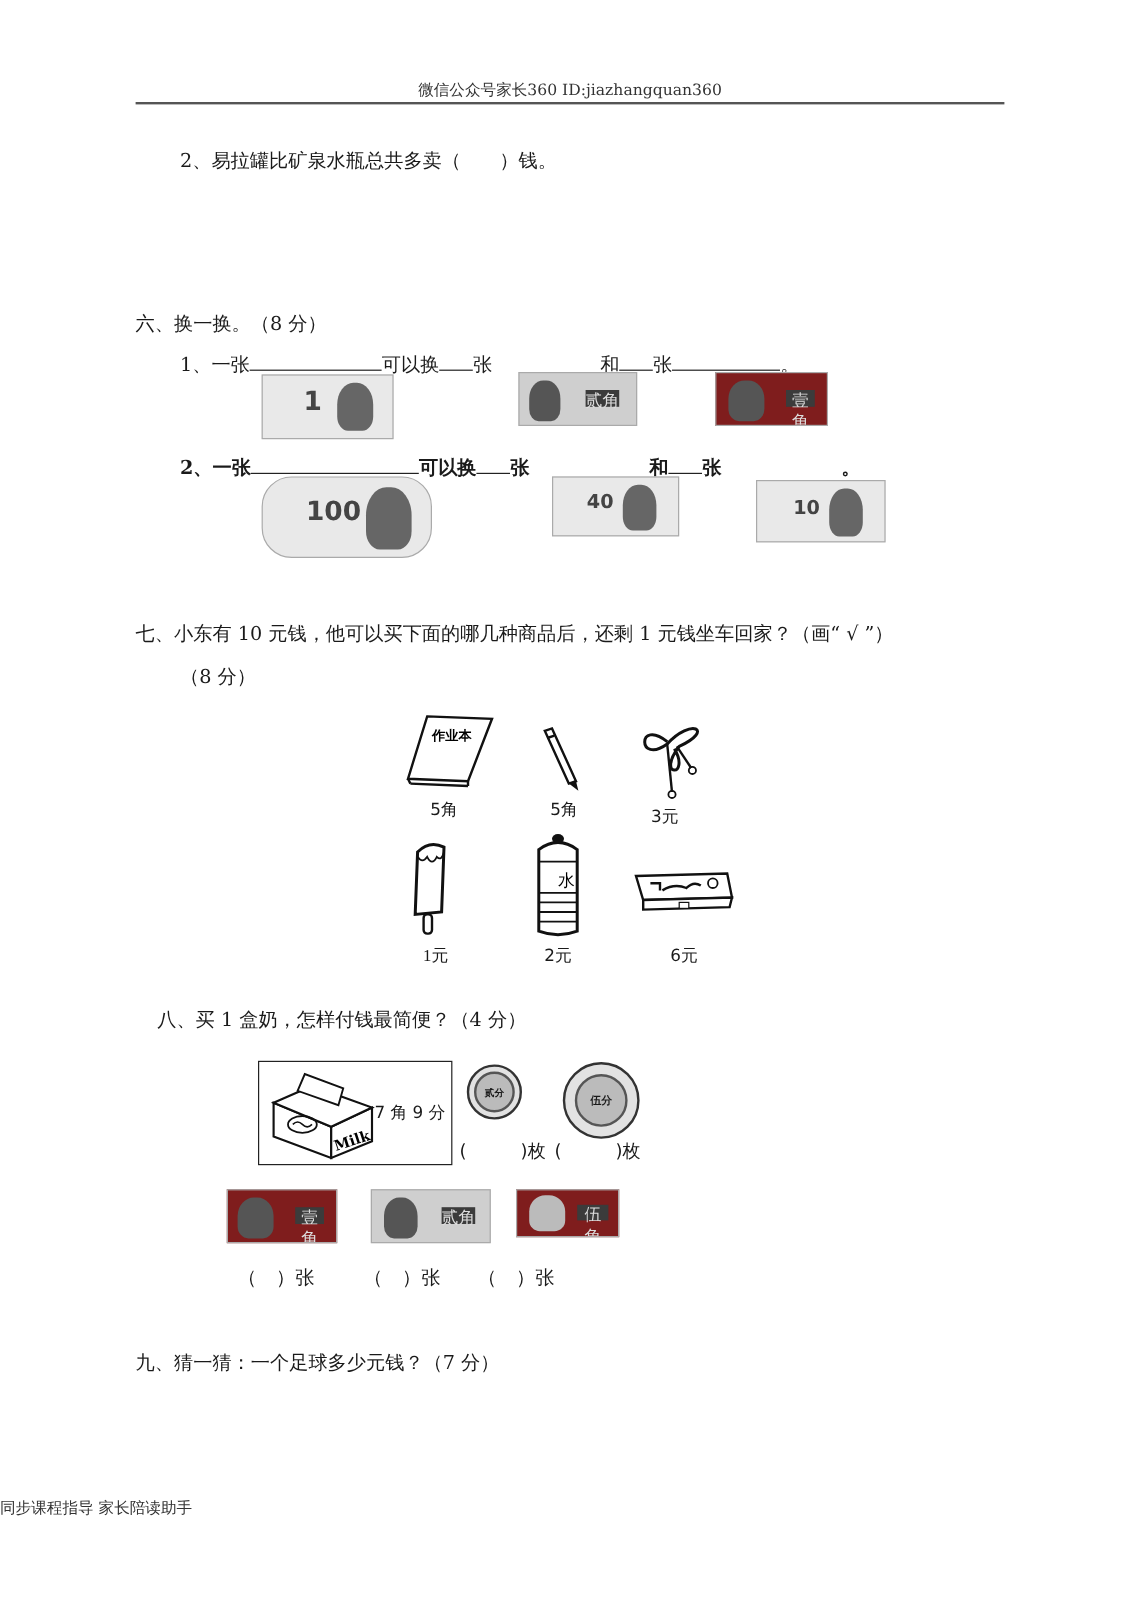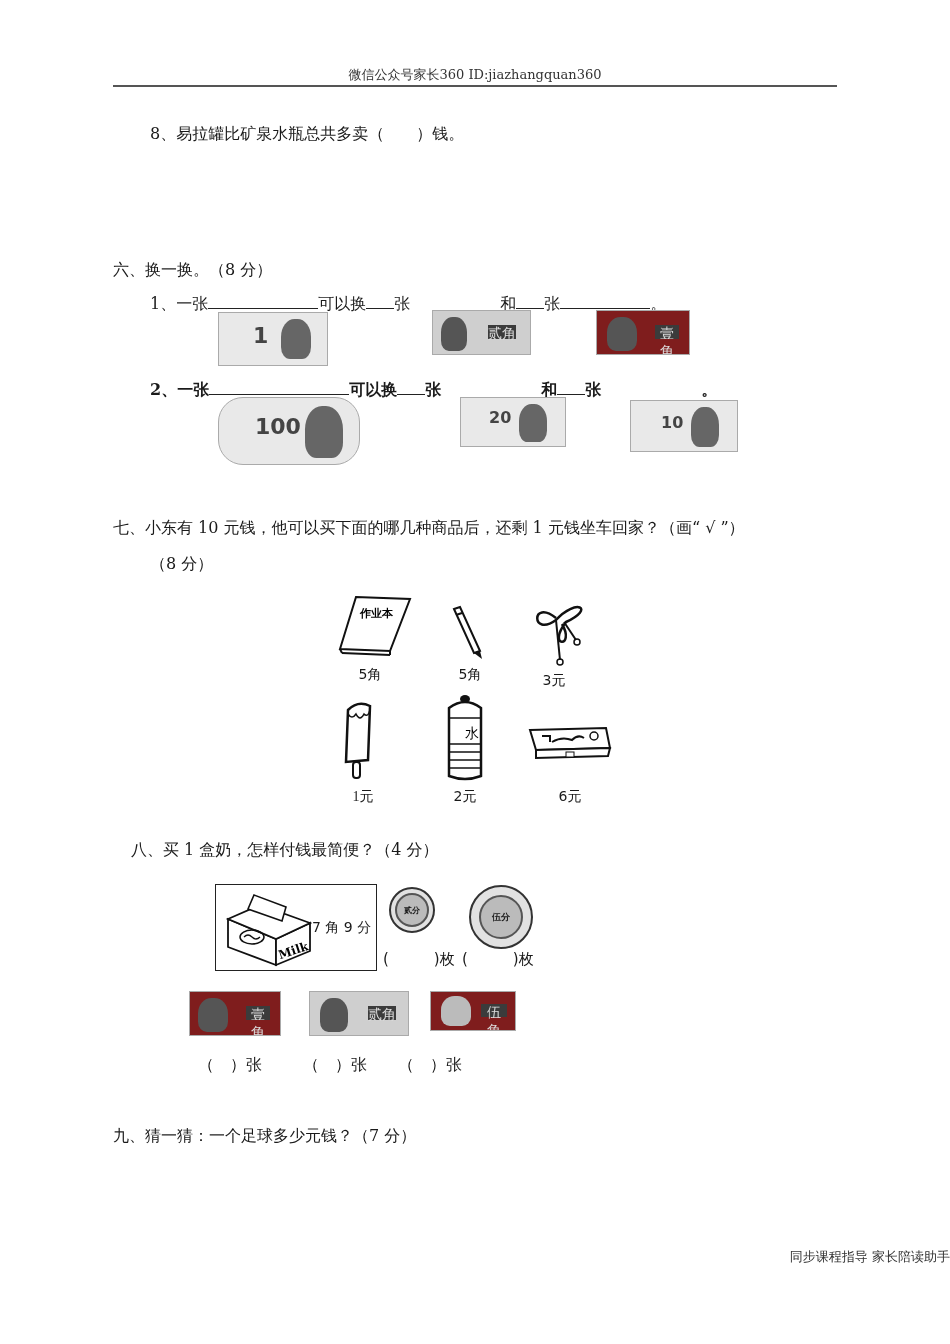--- a/index.html
+++ b/index.html
@@ -13,29 +13,29 @@
   .note { background: #cfcfcf; border: 1px solid #aaa; overflow: hidden; }
   .note.light { background: #e9e9e9; }
   .note .face { position: absolute; border-radius: 45% 45% 30% 30%; background: #555; }
   .note .num { position: absolute; font-family: "DejaVu Sans", sans-serif; font-weight: bold; color: #444; }
   .note .panel { position: absolute; background: #3b3b3b; color: #ddd; font-size: 14px; text-align: center; }
   .note.dark { background: #7f1d1d; }
   .item-label { font-family: "DejaVu Sans", "Liberation Sans", sans-serif; font-size: 14px; text-align: center; width: 60px; }
   .milkbox { border: 1.5px solid #222; }
   .coin { border-radius: 50%; border: 2px solid #333; background: #e2e2e2; display:flex; align-items:center; justify-content:center; font-size: 10px; font-weight:bold; }
   .coin-inner { width: 30px; height: 30px; border-radius: 50%; border: 2px solid #555; background: #bbb; display:flex; align-items:center; justify-content:center; }
-  .footer-text { left: 0; width: 950px; top: 1248px; text-align: right; font-size: 13px; color: #333; }
+  .footer-text { left: 0; width: 950px; top: 1248px; text-align: left; font-size: 13px; color: #333; }
 </style>
 </head>
 <body>
 
 <div class="abs header-text">微信公众号家长360 ID:jiazhangquan360</div>
 <div class="abs header-rule"></div>
 
-<div class="abs q" style="left:150px; top:124px;">8、易拉罐比矿泉水瓶总共多卖（　　）钱。</div>
+<div class="abs q" style="left:150px; top:124px;">2、易拉罐比矿泉水瓶总共多卖（　　）钱。</div>
 
 <div class="abs q" style="left:113px; top:260px;">六、换一换。（8 分）</div>
 
 <div class="abs q" style="left:150px; top:294px;">
   <span>1、一张</span><span class="blank" style="width:110px"></span><span>可以换</span><span class="blank" style="width:28px"></span><span>张</span><span class="blank" style="width:90px; border-bottom-color:transparent"></span><span>和</span><span class="blank" style="width:28px"></span><span>张</span><span class="blank" style="width:90px"></span><span>。</span>
 </div>
 
 <div class="abs note light" style="left:218px; top:312px; width:108px; height:52px;">
   <div class="num" style="left:34px; top:10px; font-size:22px;">1</div>
   <div class="face" style="left:62px; top:6px; width:30px; height:40px; background:#666;"></div>
@@ -51,21 +51,21 @@
 
 <div class="abs q" style="left:150px; top:380px;font-weight:bold;">
   <span>2、一张</span><span class="blank" style="width:140px"></span><span>可以换</span><span class="blank" style="width:28px"></span><span>张</span><span class="blank" style="width:100px; border-bottom-color:transparent"></span><span>和</span><span class="blank" style="width:28px"></span><span>张</span><span class="blank" style="width:100px; border-bottom-color:transparent"></span><span>。</span>
 </div>
 
 <div class="abs note light" style="left:218px; top:397px; width:140px; height:66px;border-radius:25px;">
   <div class="num" style="left:36px; top:16px; font-size:22px;">100</div>
   <div class="face" style="left:86px; top:8px; width:38px; height:52px; background:#666;"></div>
 </div>
 <div class="abs note light" style="left:460px; top:397px; width:104px; height:48px;">
-  <div class="num" style="left:28px; top:10px; font-size:16px;">20</div>
+  <div class="num" style="left:28px; top:10px; font-size:16px;">40</div>
   <div class="face" style="left:58px; top:6px; width:28px; height:38px; background:#666;"></div>
 </div>
 <div class="abs note light" style="left:630px; top:400px; width:106px; height:50px;">
   <div class="num" style="left:30px; top:12px; font-size:16px;">10</div>
   <div class="face" style="left:60px; top:6px; width:28px; height:40px; background:#666;"></div>
 </div>
 
 <div class="abs q" style="left:113px; top:518px;">七、小东有 10 元钱，他可以买下面的哪几种商品后，还剩 1 元钱坐车回家？（画“ √ ”）</div>
 <div class="abs q" style="left:150px; top:554px;">（8 分）</div>
 

